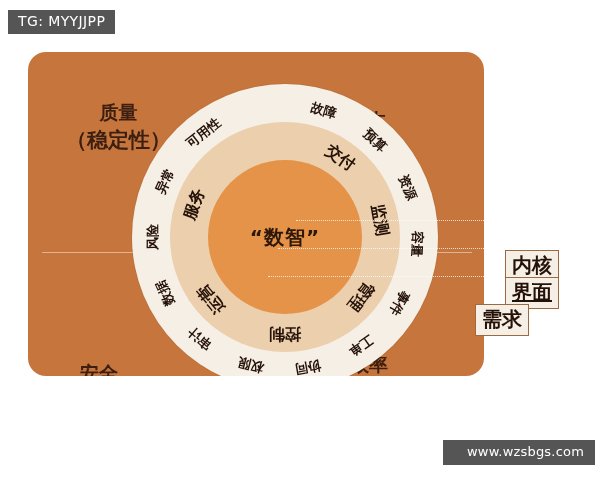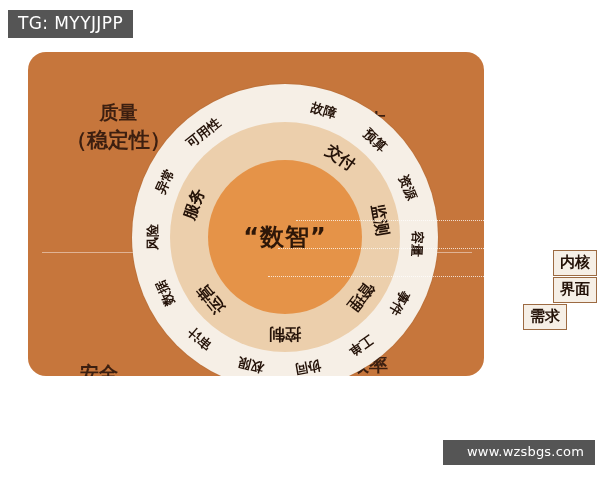--- a/index.html
+++ b/index.html
@@ -5,21 +5,21 @@
   html,body{margin:0;padding:0;}
   body{
     width:600px;height:480px;
     background:#ffffff;
     font-family:"DejaVu Sans","Liberation Sans",sans-serif;
     position:relative;overflow:hidden;
   }
   .tg-badge{
     position:absolute;left:8px;top:10px;
     background:#555555;color:#ffffff;
-    font-size:17px;letter-spacing:.4px;
+    font-size:14px;letter-spacing:.4px;
     padding:4px 10px 5px 10px;
     line-height:1.1;
   }
   .wm-badge{
     position:absolute;left:443px;top:440px;
     background:#555555;color:#ffffff;
     font-size:13px;letter-spacing:.2px;
     padding:5px 11px 6px 24px;
     line-height:1.1;
   }
@@ -65,21 +65,21 @@
     background:#eccfac;
   }
   .ring-core{
     left:76px;top:76px;width:154px;height:154px;
     background:#e59348;
   }
   .core-label{
     position:absolute;left:76px;top:76px;
     width:154px;height:154px;
     display:flex;align-items:center;justify-content:center;
-    color:#2e1708;font-size:24px;font-weight:700;
+    color:#2e1708;font-size:20px;font-weight:700;
     letter-spacing:1px;
   }
   
   .guide{
     position:absolute;background:rgba(255,255,255,.45);
   }
   .guide-h{left:14px;top:200px;width:430px;height:1px;}
   .guide-v{left:256px;top:34px;width:1px;height:330px;}
 
   
@@ -102,25 +102,24 @@
   .callout-line{
     position:absolute;height:1px;
     background:transparent;
     border-top:1px dotted rgba(255,255,255,.75);
   }
   .callout-box{
     position:absolute;
     background:#f6efe6;
     border:1px solid #9c6a42;
     color:#241208;
-    font-size:15px;font-weight:700;
+    font-size:20px;font-weight:700;
     padding:2px 6px 3px 6px;
     line-height:1.25;
     white-space:nowrap;
-    margin-left:48px;
   }
 </style>
 </head>
 <body>
 
 <div class="tg-badge">TG: MYYJJPP</div>
 
 <div class="card">
 
   <div class="corner c-tl">
@@ -164,16 +163,16 @@
         <span style="transform: translate(-90.2105px, -32.8339px) rotate(-70deg) translate(-50%, -50%);">服务</span>
       </div>
   </div>
 
   <div class="callout-line" style="left:268px;top:168px;width:190px;"></div>
   <div class="callout-line" style="left:250px;top:196px;width:208px;"></div>
   <div class="callout-line" style="left:240px;top:224px;width:218px;"></div>
 </div>
 
 <div class="callout-box" style="left:505px;top:250px;">内核</div>
-<div class="callout-box" style="left:505px;top:277px;">界面</div>
+<div class="callout-box" style="left:505px;top:277px;text-decoration:underline;">界面</div>
 <div class="callout-box" style="left:475px;top:304px;">需求</div>
 
 <div class="wm-badge">www.wzsbgs.com</div>
 
 </body></html>

